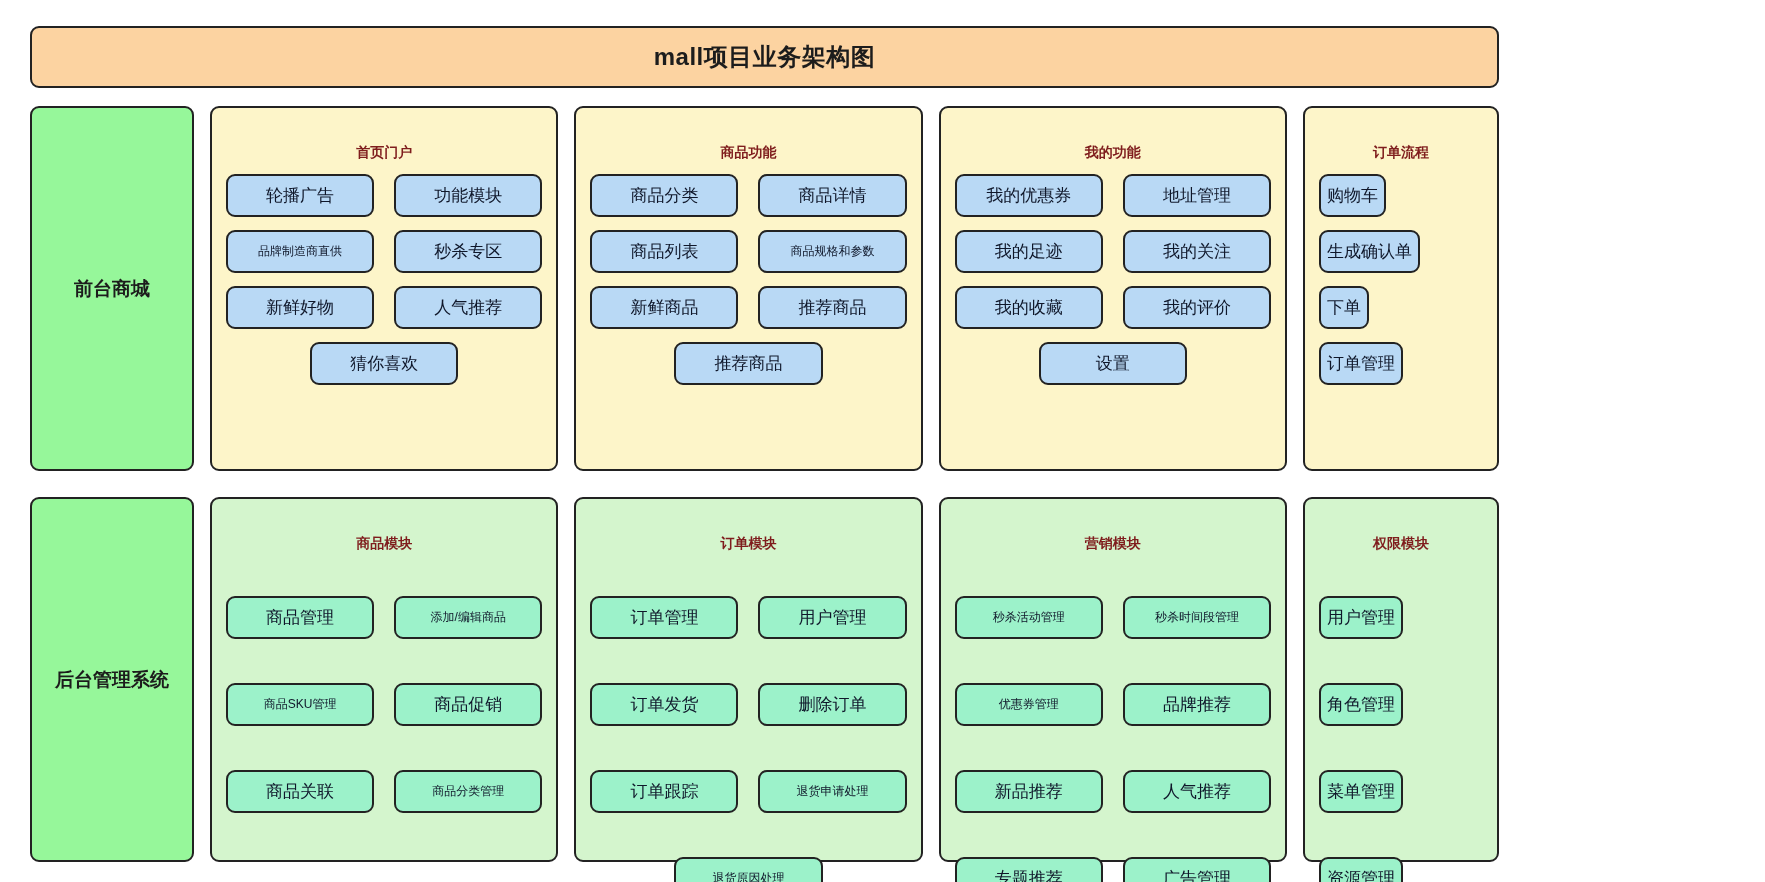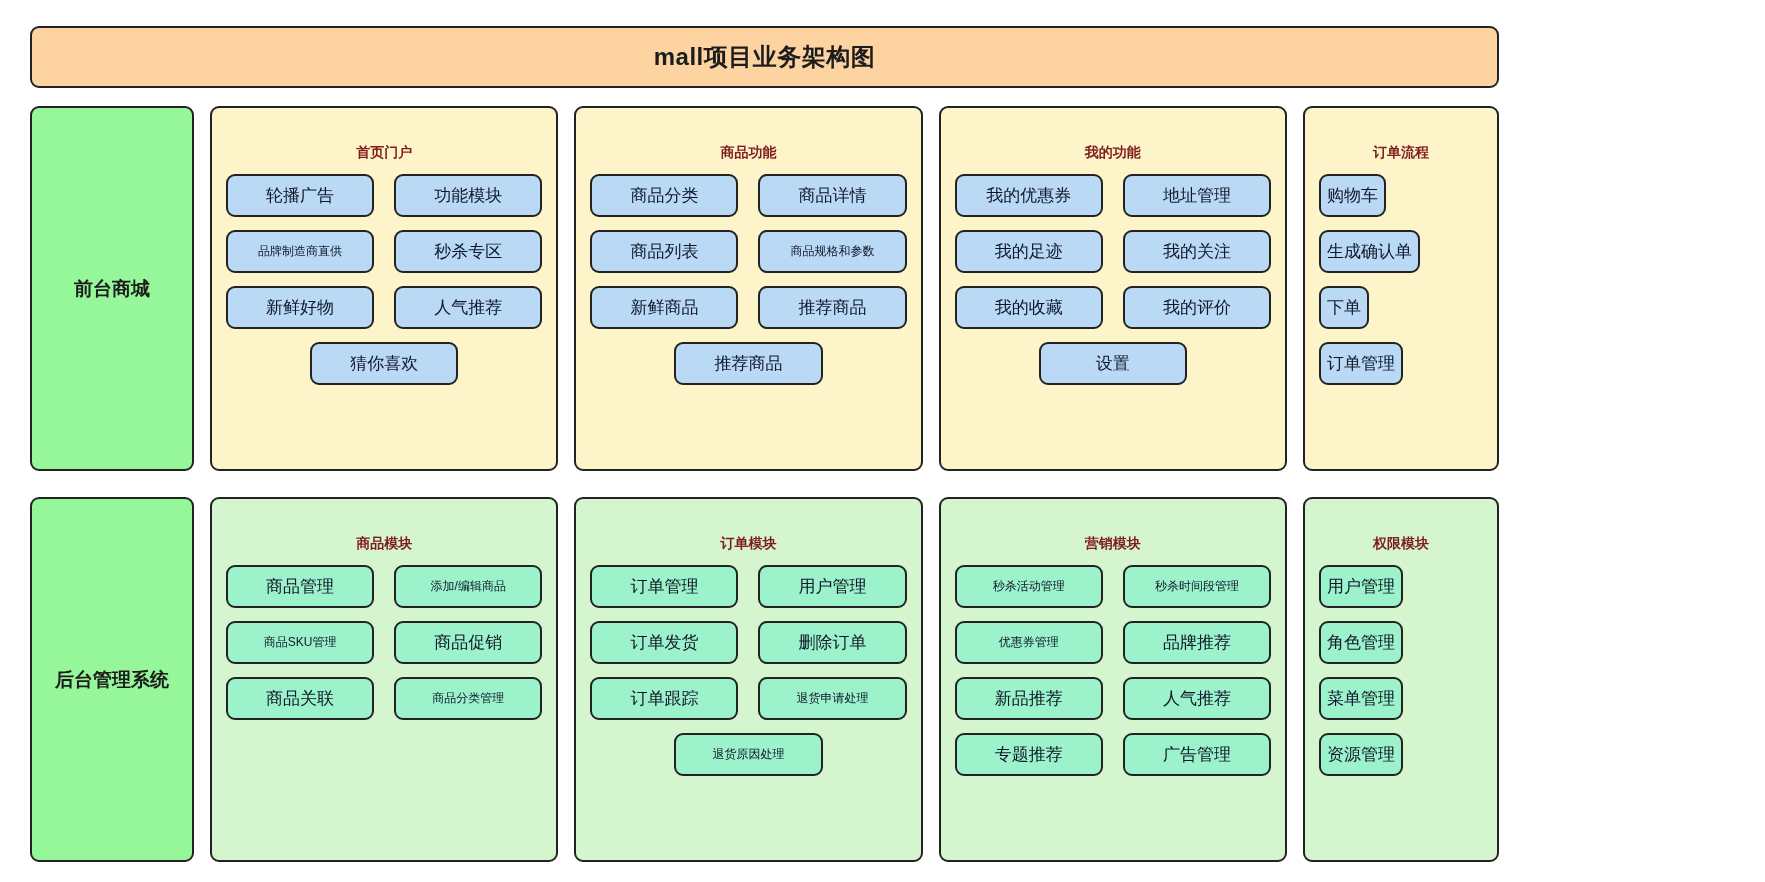--- a/index.html
+++ b/index.html
@@ -109,21 +109,21 @@
     white-space: nowrap;
     padding: 0 6px;
   }
 
   
   .theme-front .group, .group.theme-front { background: #fdf5c9; }
   .theme-front .item { background: #b9d9f5; }
 
   
   .theme-back .group, .group.theme-back { background: #d4f5cd; }
-  .theme-back .item { background: #9cf2ca; }
+  .theme-back .item { background: #9cf2ca; margin-top: 31px; }
 
   .group.theme-front { background: #fdf5c9; }
   .group.theme-back  { background: #d4f5cd; }
   .group.theme-front .item { background: #b9d9f5; }
   .group.theme-back  .item { background: #9cf2ca; }
 
   .item.small-text { font-size: 12px; }
 </style>
 </head>
 <body>

